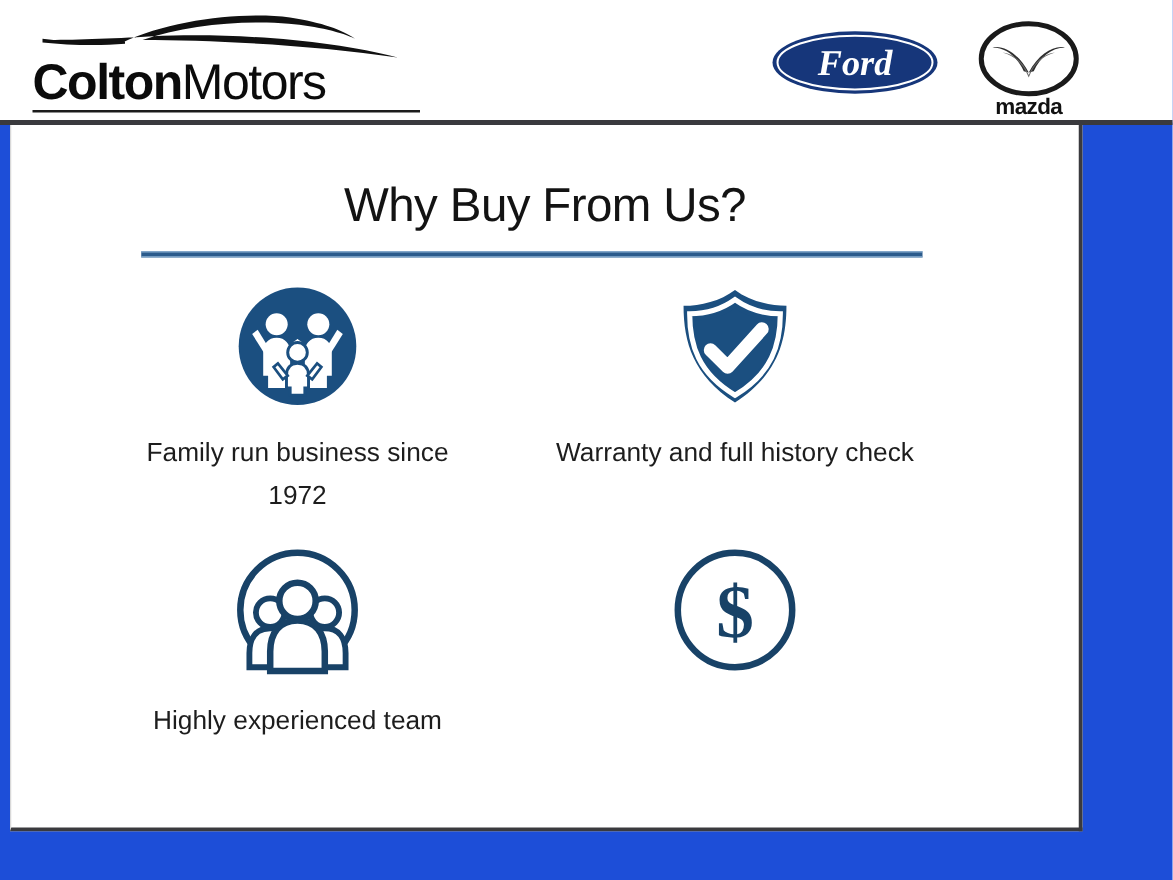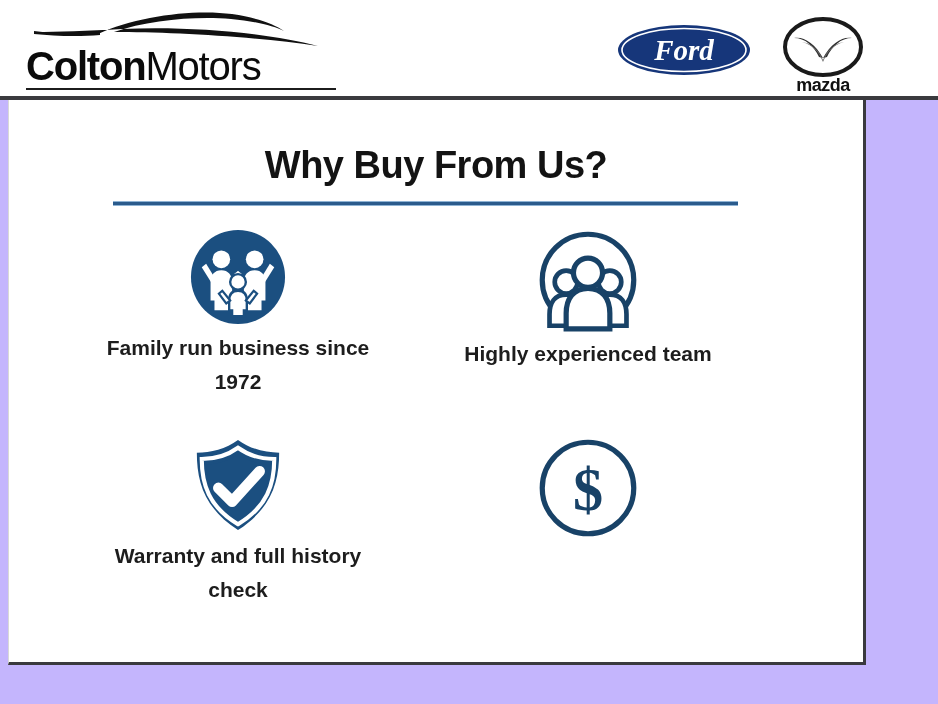--- a/index.html
+++ b/index.html
@@ -14,21 +14,21 @@
     overflow: hidden;
     position: relative;
   }
 
   
   #page {
     position: absolute;
     left: 0; top: 0;
     width: 938px;
     height: 704px;
-    background: #c4b5fd;
+    background: #1d4ed8;
   }
 
   
   #header {
     position: absolute;
     left: 0; top: 0;
     width: 938px;
     height: 98px;
     background: #ffffff;
   }
@@ -111,21 +111,21 @@
   }
 
   
   #panel-title {
     position: absolute;
     left: 0;
     top: 44px;
     width: 100%;
     text-align: center;
     font-size: 38px;
-    font-weight: 700;
+    font-weight: 400;
     letter-spacing: -0.5px;
     color: #131313;
   }
   #title-divider {
     position: absolute;
     left: 104px;
     top: 101px;
     width: 625px;
     height: 3px;
     background: #2b5b8c;
@@ -150,27 +150,27 @@
     display: flex;
     flex-direction: column;
     align-items: center;
   }
   .feature-icon {
     width: 98px;
     height: 98px;
     display: block;
   }
   .feature-label {
-    margin-top: 5px;
+    margin-top: 20px;
     width: 290px;
     text-align: center;
     font-size: 21px;
     line-height: 34px;
     color: #1d1d1d;
-    font-weight: 700;
+    font-weight: 400;
   }
   
   .feature.row2 .feature-icon {
     width: 104px;
     height: 104px;
   }
 </style>
 </head>
 <body>
 
@@ -230,48 +230,48 @@
           <path d="M57,56 L50,44 L46,47 L53,58 Z" fill="#ffffff"></path>
 
           <circle cx="50" cy="55" r="8" fill="#ffffff" stroke="#1b4f80" stroke-width="2.4"></circle>
           <path d="M50,64 C56,64 59,68 59,74 L59,84 L56,84 L56,90 L44,90 L44,84 L41,84 L41,74 C41,68 44,64 50,64 Z" fill="#ffffff" stroke="#1b4f80" stroke-width="2.4"></path>
           <path d="M42,74 L34,64 L30.5,67 L38,77 Z" fill="#ffffff" stroke="#1b4f80" stroke-width="2.2"></path>
           <path d="M58,74 L66,64 L69.5,67 L62,77 Z" fill="#ffffff" stroke="#1b4f80" stroke-width="2.2"></path>
         </svg>
         <div class="feature-label">Family run business since 1972</div>
       </div>
 
-      <div class="feature row2">
-        <svg class="feature-icon" viewBox="0 0 100 100">
-          <circle cx="50" cy="50" r="44" fill="none" stroke="#184267" stroke-width="5"></circle>
-
-          <circle cx="29" cy="52" r="11" fill="#ffffff" stroke="#184267" stroke-width="4.5"></circle>
-          <path d="M29,64 C40,64 45,72 45,83 L45,94 L13,94 L13,83 C13,72 18,64 29,64 Z" fill="#ffffff" stroke="#184267" stroke-width="4.5"></path>
-
-          <circle cx="71" cy="52" r="11" fill="#ffffff" stroke="#184267" stroke-width="4.5"></circle>
-          <path d="M71,64 C82,64 87,72 87,83 L87,94 L55,94 L55,83 C55,72 60,64 71,64 Z" fill="#ffffff" stroke="#184267" stroke-width="4.5"></path>
-
-          <circle cx="50" cy="43" r="14" fill="#ffffff" stroke="#184267" stroke-width="5"></circle>
-          <path d="M50,58 C64,58 71,68 71,82 L71,97 L29,97 L29,82 C29,68 36,58 50,58 Z" fill="#ffffff" stroke="#184267" stroke-width="5"></path>
-        </svg>
-        <div class="feature-label">Highly experienced team</div>
-      </div>
-
       <div class="feature">
         <svg class="feature-icon" viewBox="0 0 100 100">
           <path d="M50,4 C62,13 78,17 92,17 C92,47 84,74 50,96 C16,74 8,47 8,17 C22,17 38,13 50,4 Z" fill="#1b4f80"></path>
           <path d="M50,12 C61,20 75,23.5 87,23.5 C87,49 80,72 50,90 C20,72 13,49 13,23.5 C25,23.5 39,20 50,12 Z" fill="none" stroke="#ffffff" stroke-width="4.2"></path>
           <path d="M50,19 C60,26 72,29 82,29 C82,50 76,70 50,85 C24,70 18,50 18,29 C28,29 40,26 50,19 Z" fill="#1b4f80"></path>
           <path d="M30,53 L44,67 L72,36" fill="none" stroke="#ffffff" stroke-width="11" stroke-linecap="round" stroke-linejoin="round"></path>
         </svg>
         <div class="feature-label">Warranty and full history check</div>
       </div>
 
       <div class="feature row2">
         <svg class="feature-icon" viewBox="0 0 100 100">
           <circle cx="50" cy="50" r="44" fill="none" stroke="#184267" stroke-width="5"></circle>
+
+          <circle cx="29" cy="52" r="11" fill="#ffffff" stroke="#184267" stroke-width="4.5"></circle>
+          <path d="M29,64 C40,64 45,72 45,83 L45,94 L13,94 L13,83 C13,72 18,64 29,64 Z" fill="#ffffff" stroke="#184267" stroke-width="4.5"></path>
+
+          <circle cx="71" cy="52" r="11" fill="#ffffff" stroke="#184267" stroke-width="4.5"></circle>
+          <path d="M71,64 C82,64 87,72 87,83 L87,94 L55,94 L55,83 C55,72 60,64 71,64 Z" fill="#ffffff" stroke="#184267" stroke-width="4.5"></path>
+
+          <circle cx="50" cy="43" r="14" fill="#ffffff" stroke="#184267" stroke-width="5"></circle>
+          <path d="M50,58 C64,58 71,68 71,82 L71,97 L29,97 L29,82 C29,68 36,58 50,58 Z" fill="#ffffff" stroke="#184267" stroke-width="5"></path>
+        </svg>
+        <div class="feature-label">Highly experienced team</div>
+      </div>
+
+      <div class="feature row2">
+        <svg class="feature-icon" viewBox="0 0 100 100">
+          <circle cx="50" cy="50" r="44" fill="none" stroke="#184267" stroke-width="5"></circle>
           <text x="50" y="71" text-anchor="middle" font-family="'Liberation Serif', serif" font-size="58" font-weight="700" fill="#184267">$</text>
         </svg>
       </div>
 
     </div>
   </div>
 </div>
 
 </body></html>

